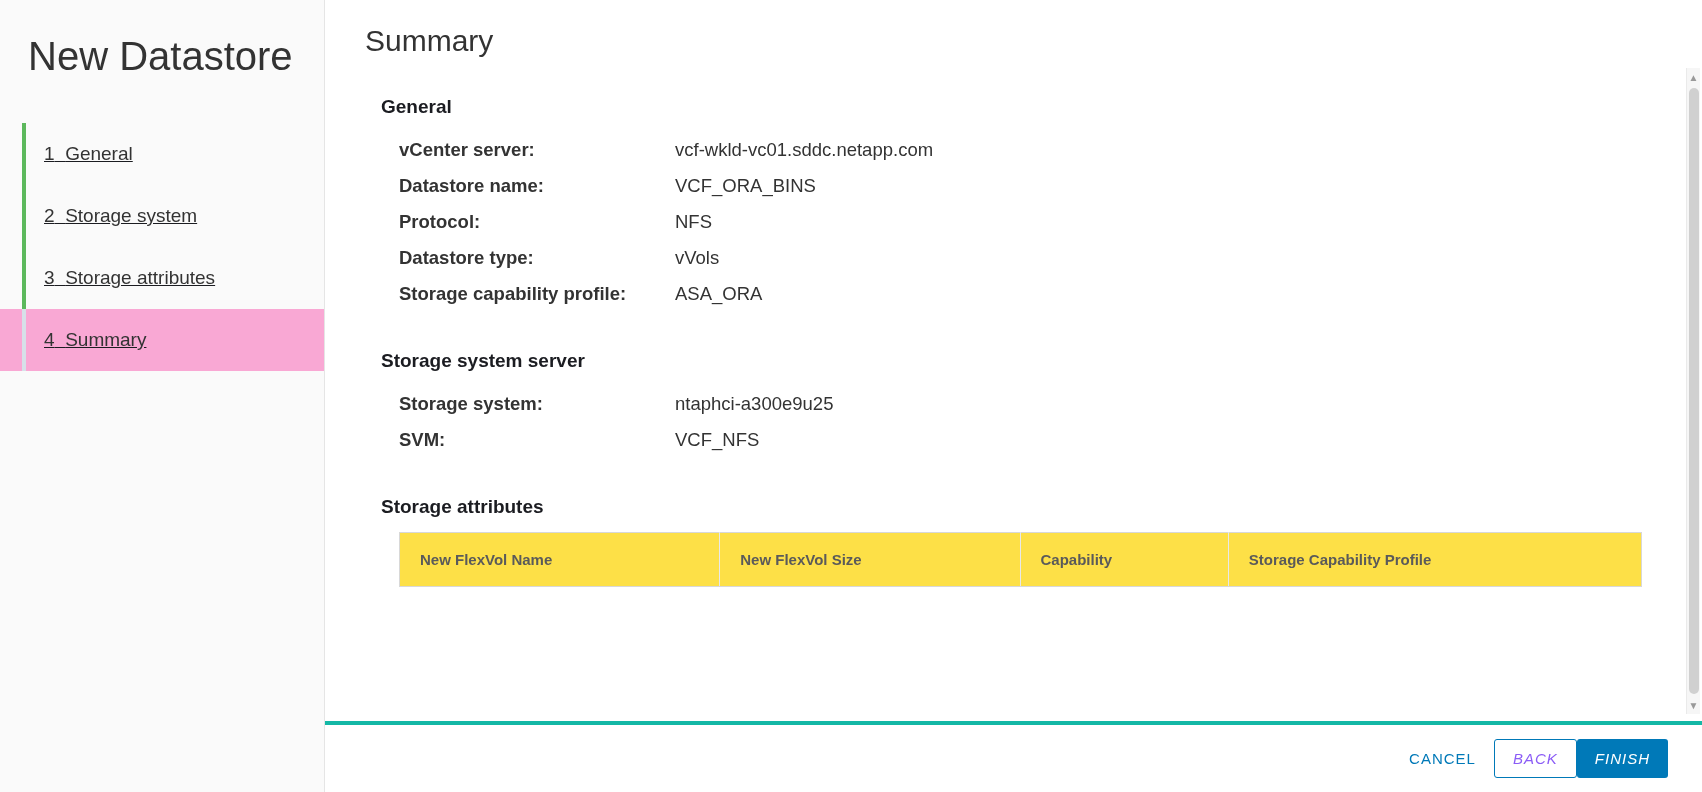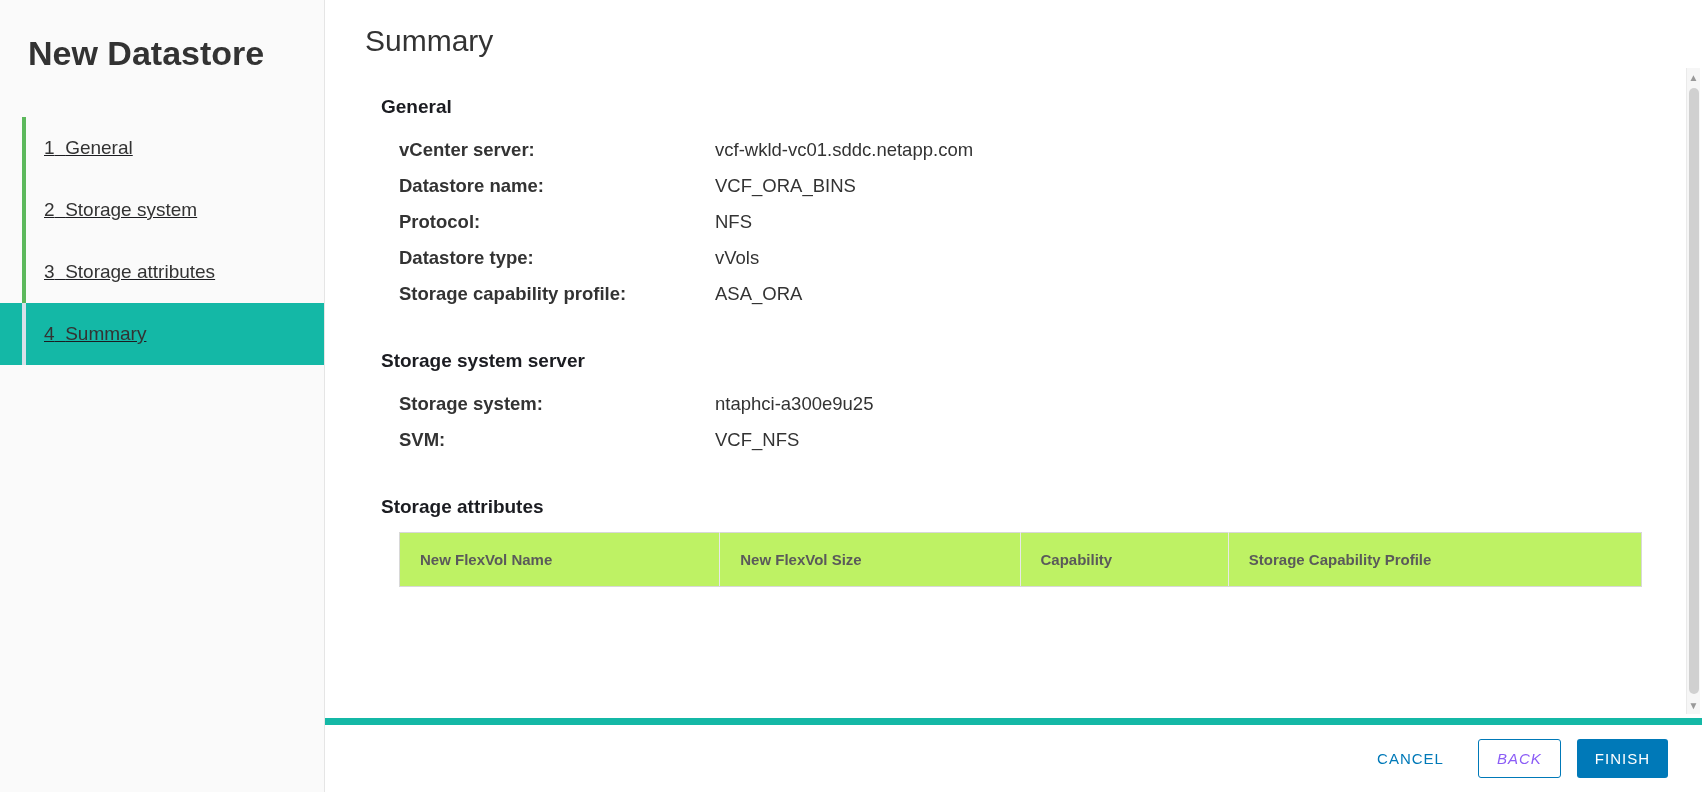--- a/index.html
+++ b/index.html
@@ -19,22 +19,22 @@
     .sidebar {
       width: 325px;
       min-width: 325px;
       background: #fafafa;
       border-right: 1px solid #e5e5e5;
       padding-top: 24px;
       display: flex;
       flex-direction: column;
     }
     .wizard-title {
-      font-size: 34px;
-      font-weight: 700;
+      font-size: 40px;
+      font-weight: 400;
       color: #333333;
       padding: 10px 28px 44px 28px;
     }
     .steps {
       display: flex;
       flex-direction: column;
       text-decoration: underline;
     }
     .step {
       font-size: 19px;
@@ -47,21 +47,21 @@
     .step.completed::before {
       content: "";
       position: absolute;
       left: 22px;
       top: 0;
       bottom: 0;
       width: 4px;
       background: #5cb85c;
     }
     .step.active {
-      background: #14b8a6;
+      background: #f9a8d4;
     }
     .step.active::before {
       content: "";
       position: absolute;
       left: 22px;
       top: 0;
       bottom: 0;
       width: 4px;
       background: #d7e1e9;
     }
@@ -90,21 +90,20 @@
       font-size: 19px;
       font-weight: 700;
       color: #1b1c21;
       margin-bottom: 14px;
       padding-left: 16px;
     }
     .kv-row {
       display: flex;
       align-items: baseline;
       padding: 7px 0;
-      gap: 40px;
     }
     .kv-label {
       font-size: 18.5px;
       font-weight: 700;
       color: #333333;
       width: 310px;
       padding-left: 34px;
     }
     .kv-value {
       font-size: 18.5px;
@@ -121,31 +120,30 @@
       border: 1px solid #d8d8d8;
     }
     table.attributes th {
       font-size: 15px;
       font-weight: 600;
       color: #5a5a5a;
       text-align: left;
       padding: 18px 20px;
       border-right: 1px solid #e8e8e8;
       border-bottom: 1px solid #d8d8d8;
-      background: #bef264;
+      background: #fde047;
     }
     table.attributes th:last-child {
       border-right: none;
     }
     .footer {
-      border-top: 7px solid #14b8a6;
+      border-top: 4px solid #14b8a6;
       padding: 14px 34px 14px 0;
       display: flex;
       justify-content: flex-end;
-      gap: 16px;
       background: #ffffff;
     }
     .btn {
       font-size: 15px;
       font-weight: 500;
       letter-spacing: 1px;
       padding: 10px 18px;
       cursor: pointer;
       border-radius: 3px;
       border: none;
@@ -155,20 +153,21 @@
       color: #0079b8;
     }
     .btn-back {
       color: #8b5cf6;
       border: 1px solid #0079b8;
       font-style: italic;
     }
     .btn-finish {
       color: #ffffff;
       background: #0079b8;
+      font-style: italic;
     }
     .scrollbar {
       position: absolute;
       right: 2px;
       top: 68px;
       bottom: 78px;
       width: 14px;
       background: #f6f6f6;
       border-left: 1px solid #eaeaea;
       display: flex;

